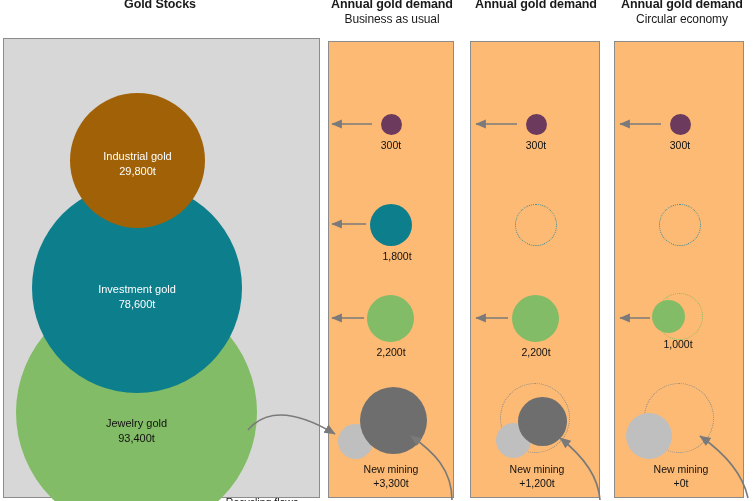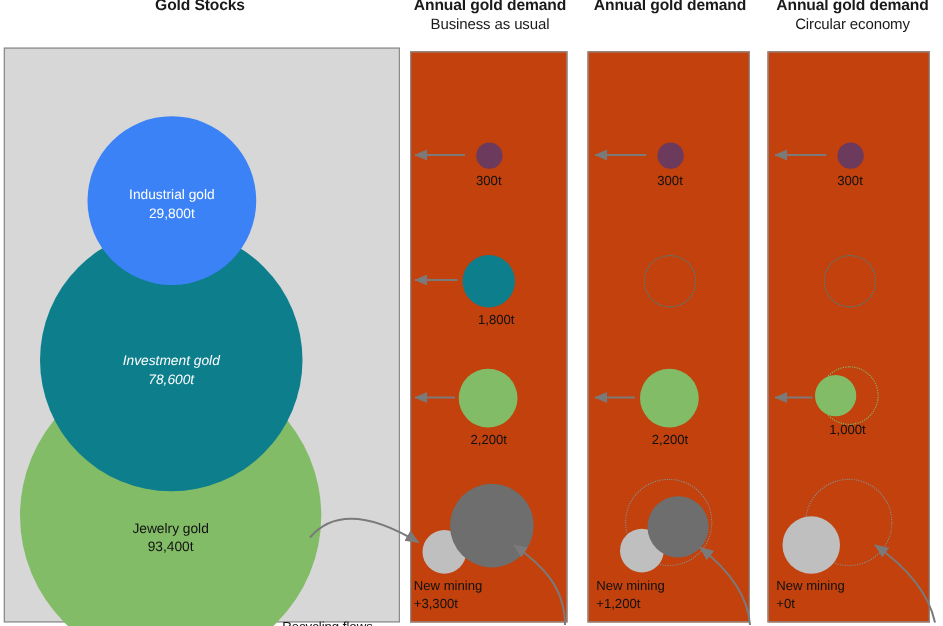--- a/index.html
+++ b/index.html
@@ -45,21 +45,21 @@
   .panel {
     position: absolute;
     border: 1.5px solid #8c8c8c;
   }
   #panel-stocks {
     left: 3px; top: 38px;
     width: 317px; height: 460px;
     background: #d7d7d7;
   }
   .panel-scenario {
-    background: #c2410c;
+    background: #fdba74;
     top: 41px;
     height: 457px;
   }
   #panel-bau   { left: 328px; width: 126px; }
   #panel-nonew { left: 470px; width: 130px; }
   #panel-circ  { left: 614px; width: 130px; }
 
   
   .stock-circle {
     position: absolute;
@@ -94,27 +94,27 @@
   }
   #circ-jewelry .lbl, #circ-jewelry .val { color: #111111; }
   #circ-jewelry .txtwrap { margin-top: 36px; }
 
   #circ-investment {
     left: 28px; top: 144px;
     width: 210px; height: 210px;
     background: #0d7e8c;
     z-index: 2;
   }
-  #circ-investment .lbl, #circ-investment .val { color: #ffffff; font-style: italic; }
+  #circ-investment .lbl, #circ-investment .val { color: #ffffff; }
   #circ-investment .txtwrap { margin-top: 18px; }
 
   #circ-industrial {
     left: 66px; top: 54px;
     width: 135px; height: 135px;
-    background: #3b82f6;
+    background: #a16207;
     z-index: 3;
   }
   #circ-industrial .lbl, #circ-industrial .val { color: #ffffff; }
   #circ-industrial .txtwrap { margin-top: 6px; }
 
   
   #recycling-caption {
     position: absolute;
     left: 196px; top: 456px;
     width: 124px;
@@ -133,20 +133,21 @@
   .node-label {
     position: absolute;
     text-align: center;
     font-size: 10.5px;
     line-height: 1.3;
     color: #111;
     white-space: nowrap;
   }
   .mining-label {
     position: absolute;
+    text-align: center;
     font-size: 10.5px;
     line-height: 1.35;
     color: #111;
     width: 120px;
   }
   .mining-label .ml-1 { display: block; }
   .mining-label .ml-2 { display: block; }
 
   .fill-purple { background: #6b3a5c; }
   .fill-teal   { background: #0d7e8c; }

